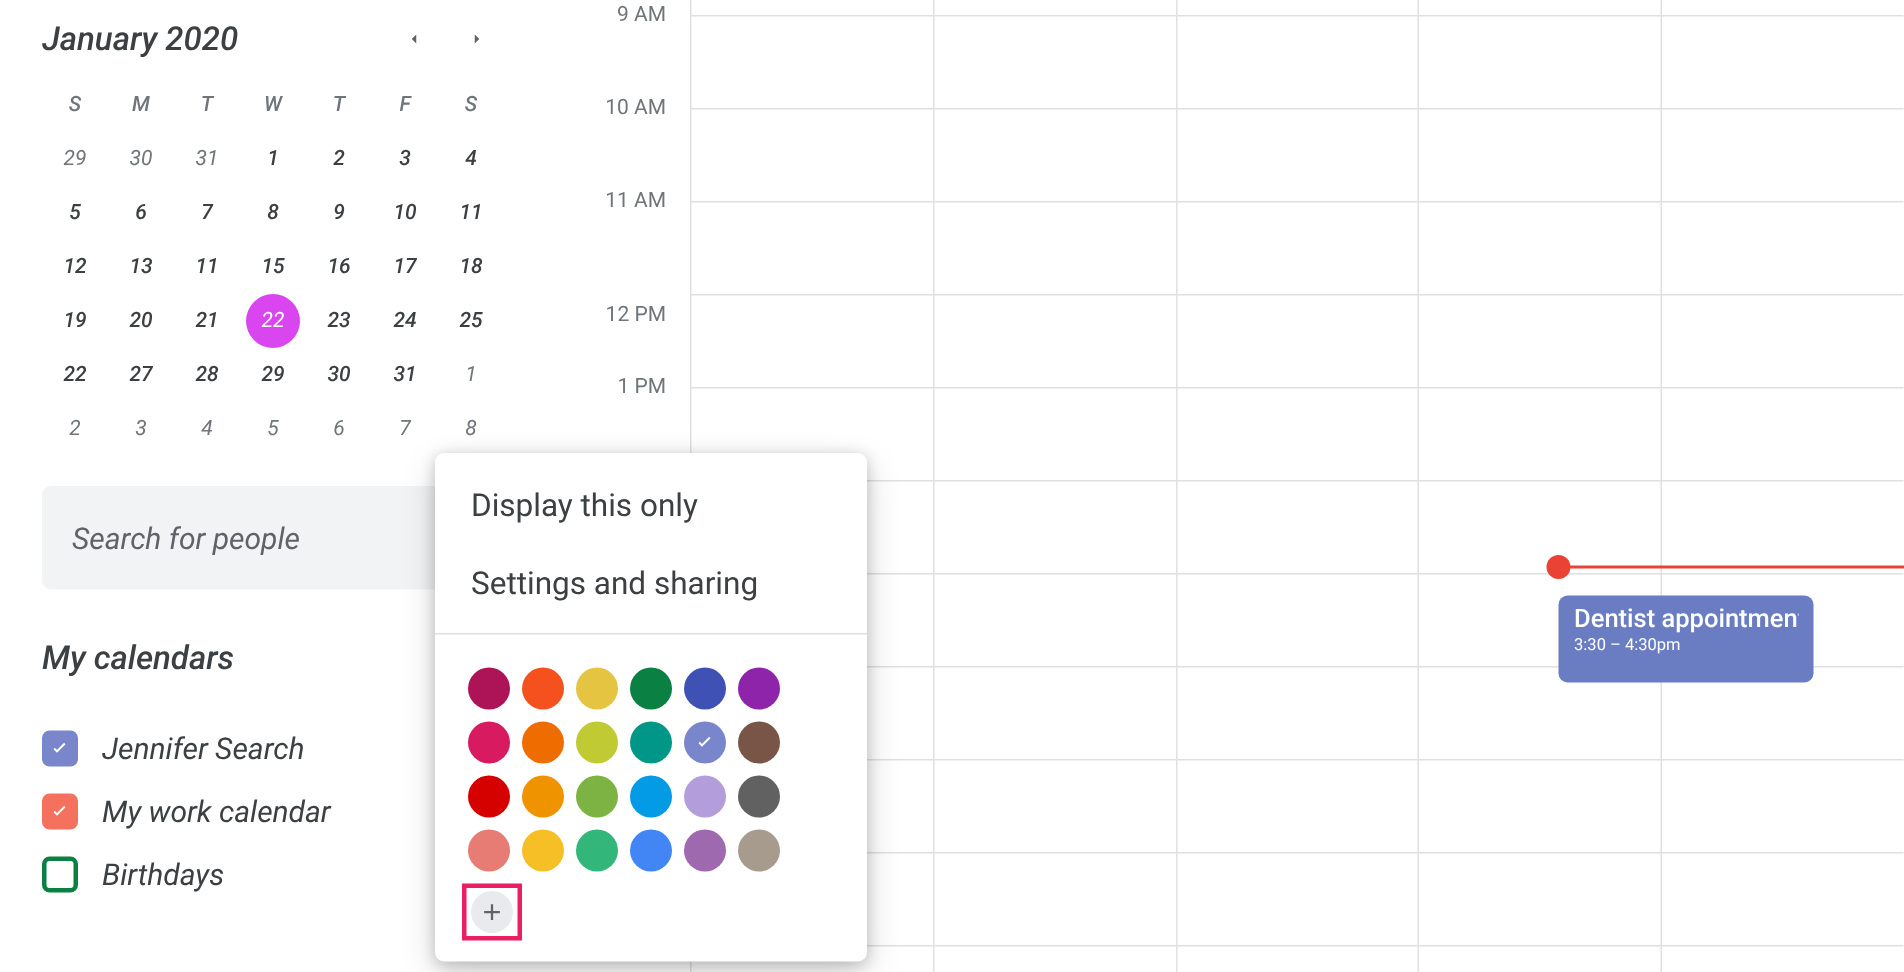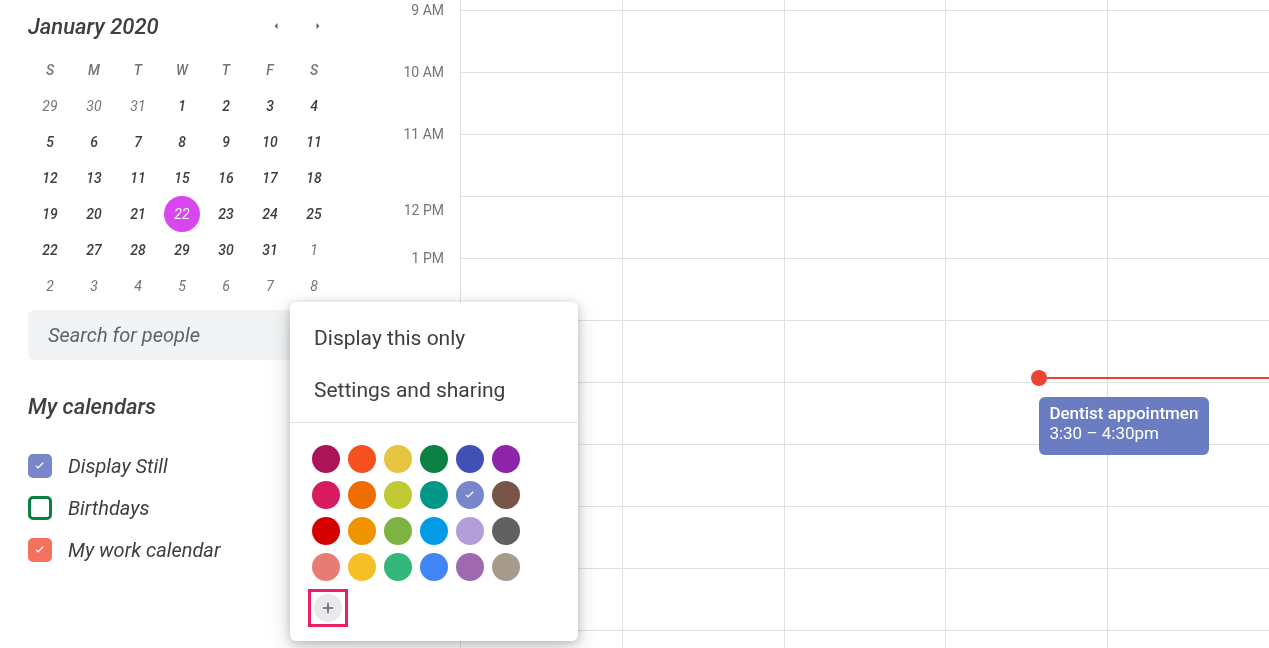--- a/index.html
+++ b/index.html
@@ -57,23 +57,23 @@
     background: #d946ef;
     color: #fff;
     width: 36px; height: 36px;
     border-radius: 50%;
   }
   .mini-today-wrap {
     width: 44px; height: 36px;
     display: flex; align-items: center; justify-content: center;
   }
   .search-box {
-    margin-top: 6px;
+    margin-top: 20px;
     width: 300px;
-    height: 50px;
+    height: 69px;
     background: #f1f3f4;
     border-radius: 6px;
     display: flex;
     align-items: center;
     padding: 0 20px;
     font-size: 20px;
     color: #5f6368;
   }
   .my-cal-header {
     margin-top: 34px;
@@ -187,21 +187,21 @@
   }
   .event {
     position: absolute;
     background: #6b7dc2;
     border-radius: 6px;
     color: #fff;
     padding: 6px 10px;
     font-size: 17px;
   }
   .event-title { font-weight: 500; white-space: nowrap; overflow: hidden; }
-  .event-time { font-size: 17px; }
+  .event-time { font-size: 11px; }
   .now-line {
     position: absolute;
     height: 2px;
     background: #ea4335;
   }
   .now-dot {
     position: absolute;
     width: 16px; height: 16px;
     background: #ea4335;
     border-radius: 50%;
@@ -301,33 +301,33 @@
 
   <div class="my-cal-header">My calendars</div>
 
   <div class="cal-list" id="cal-list">
       <div class="cal-item">
         <div class="cal-cb checked" style="border-color: rgb(121, 134, 203); background: rgb(121, 134, 203);">
           <svg viewBox="0 0 24 24">
             <path d="M9 16.2l-3.5-3.5 1.4-1.4L9 13.4l7.1-7.1 1.4 1.4z"></path>
           </svg>
         </div>
-        <span>Display Still</span>
-      </div>
-      <div class="cal-item">
-        <div class="cal-cb" style="border-color: rgb(11, 128, 67);"></div>
-        <span>Birthdays</span>
+        <span>Jennifer Search</span>
       </div>
       <div class="cal-item">
         <div class="cal-cb checked" style="border-color: rgb(244, 114, 93); background: rgb(244, 114, 93);">
           <svg viewBox="0 0 24 24">
             <path d="M9 16.2l-3.5-3.5 1.4-1.4L9 13.4l7.1-7.1 1.4 1.4z"></path>
           </svg>
         </div>
         <span>My work calendar</span>
+      </div>
+      <div class="cal-item">
+        <div class="cal-cb" style="border-color: rgb(11, 128, 67);"></div>
+        <span>Birthdays</span>
       </div>
     </div>
 </div>
 
 <div class="context-menu">
   <div class="ctx-item">Display this only</div>
   <div class="ctx-item">Settings and sharing</div>
   <div class="ctx-divider"></div>
   <div class="color-grid" id="color-grid">
       <div class="color-swatch" style="background: rgb(173, 20, 87);"></div>

